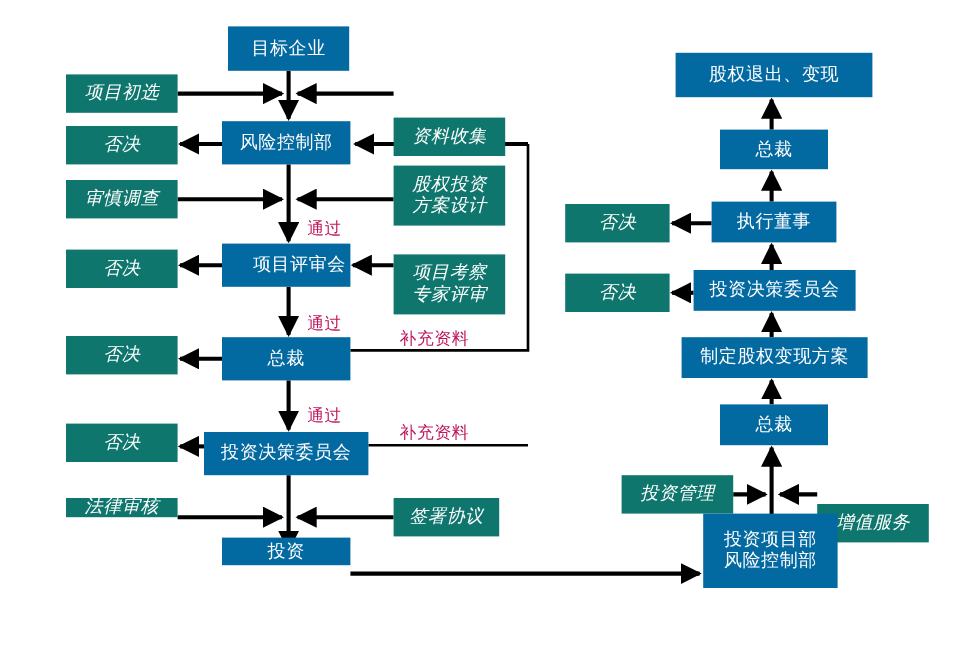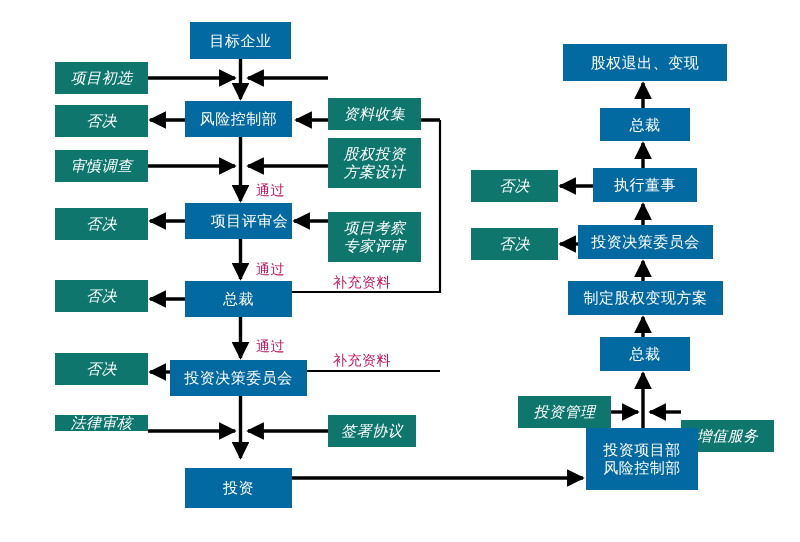--- a/index.html
+++ b/index.html
@@ -131,21 +131,21 @@
       <div class="node brown" style="left: 185px; top: 203px; width: 107px; height: 36px; padding-left: 22px;">项目评审会</div>
       <div class="node blue" style="left: 55px; top: 208px; width: 93px; height: 32px;">否决</div>
       <div class="node blue" style="left: 328px; top: 212px; width: 93px; height: 50px; text-align: right;">项目考察
 专家评审</div>
       <div class="node brown" style="left: 185px; top: 281px; width: 107px; height: 36px;">总裁</div>
       <div class="node blue" style="left: 55px; top: 280px; width: 93px; height: 32px;">否决</div>
       <div class="node brown" style="left: 170px; top: 360px; width: 137px; height: 36px;">投资决策委员会</div>
       <div class="node blue" style="left: 55px; top: 353px; width: 93px; height: 32px;">否决</div>
       <div class="node blue" style="left: 55px; top: 415px; width: 93px; height: 16px;">法律审核</div>
       <div class="node blue" style="left: 328px; top: 415px; width: 88px; height: 32px; text-align: center;">签署协议</div>
-      <div class="node brown" style="left: 185px; top: 468px; width: 107px; height: 40px;">投资</div>
+      <div class="node brown" style="left: 185px; top: 448px; width: 107px; height: 23px;">投资</div>
       <div class="node brown" style="left: 563px; top: 44px; width: 164px; height: 37px;">股权退出、变现</div>
       <div class="node brown" style="left: 600px; top: 108px; width: 90px; height: 33px;">总裁</div>
       <div class="node brown" style="left: 593px; top: 168px; width: 104px; height: 34px;">执行董事</div>
       <div class="node blue" style="left: 471px; top: 170px; width: 87px; height: 32px;">否决</div>
       <div class="node brown" style="left: 578px; top: 225px; width: 135px; height: 34px;">投资决策委员会</div>
       <div class="node blue" style="left: 471px; top: 228px; width: 87px; height: 32px;">否决</div>
       <div class="node brown" style="left: 568px; top: 281px; width: 155px; height: 34px;">制定股权变现方案</div>
       <div class="node brown" style="left: 600px; top: 337px; width: 90px; height: 34px;">总裁</div>
       <div class="node blue" style="left: 518px; top: 396px; width: 93px; height: 32px;">投资管理</div>
       <div class="node blue" style="left: 681px; top: 396px; width: 93px; height: 32px; margin-top: 24px;">增值服务</div>

